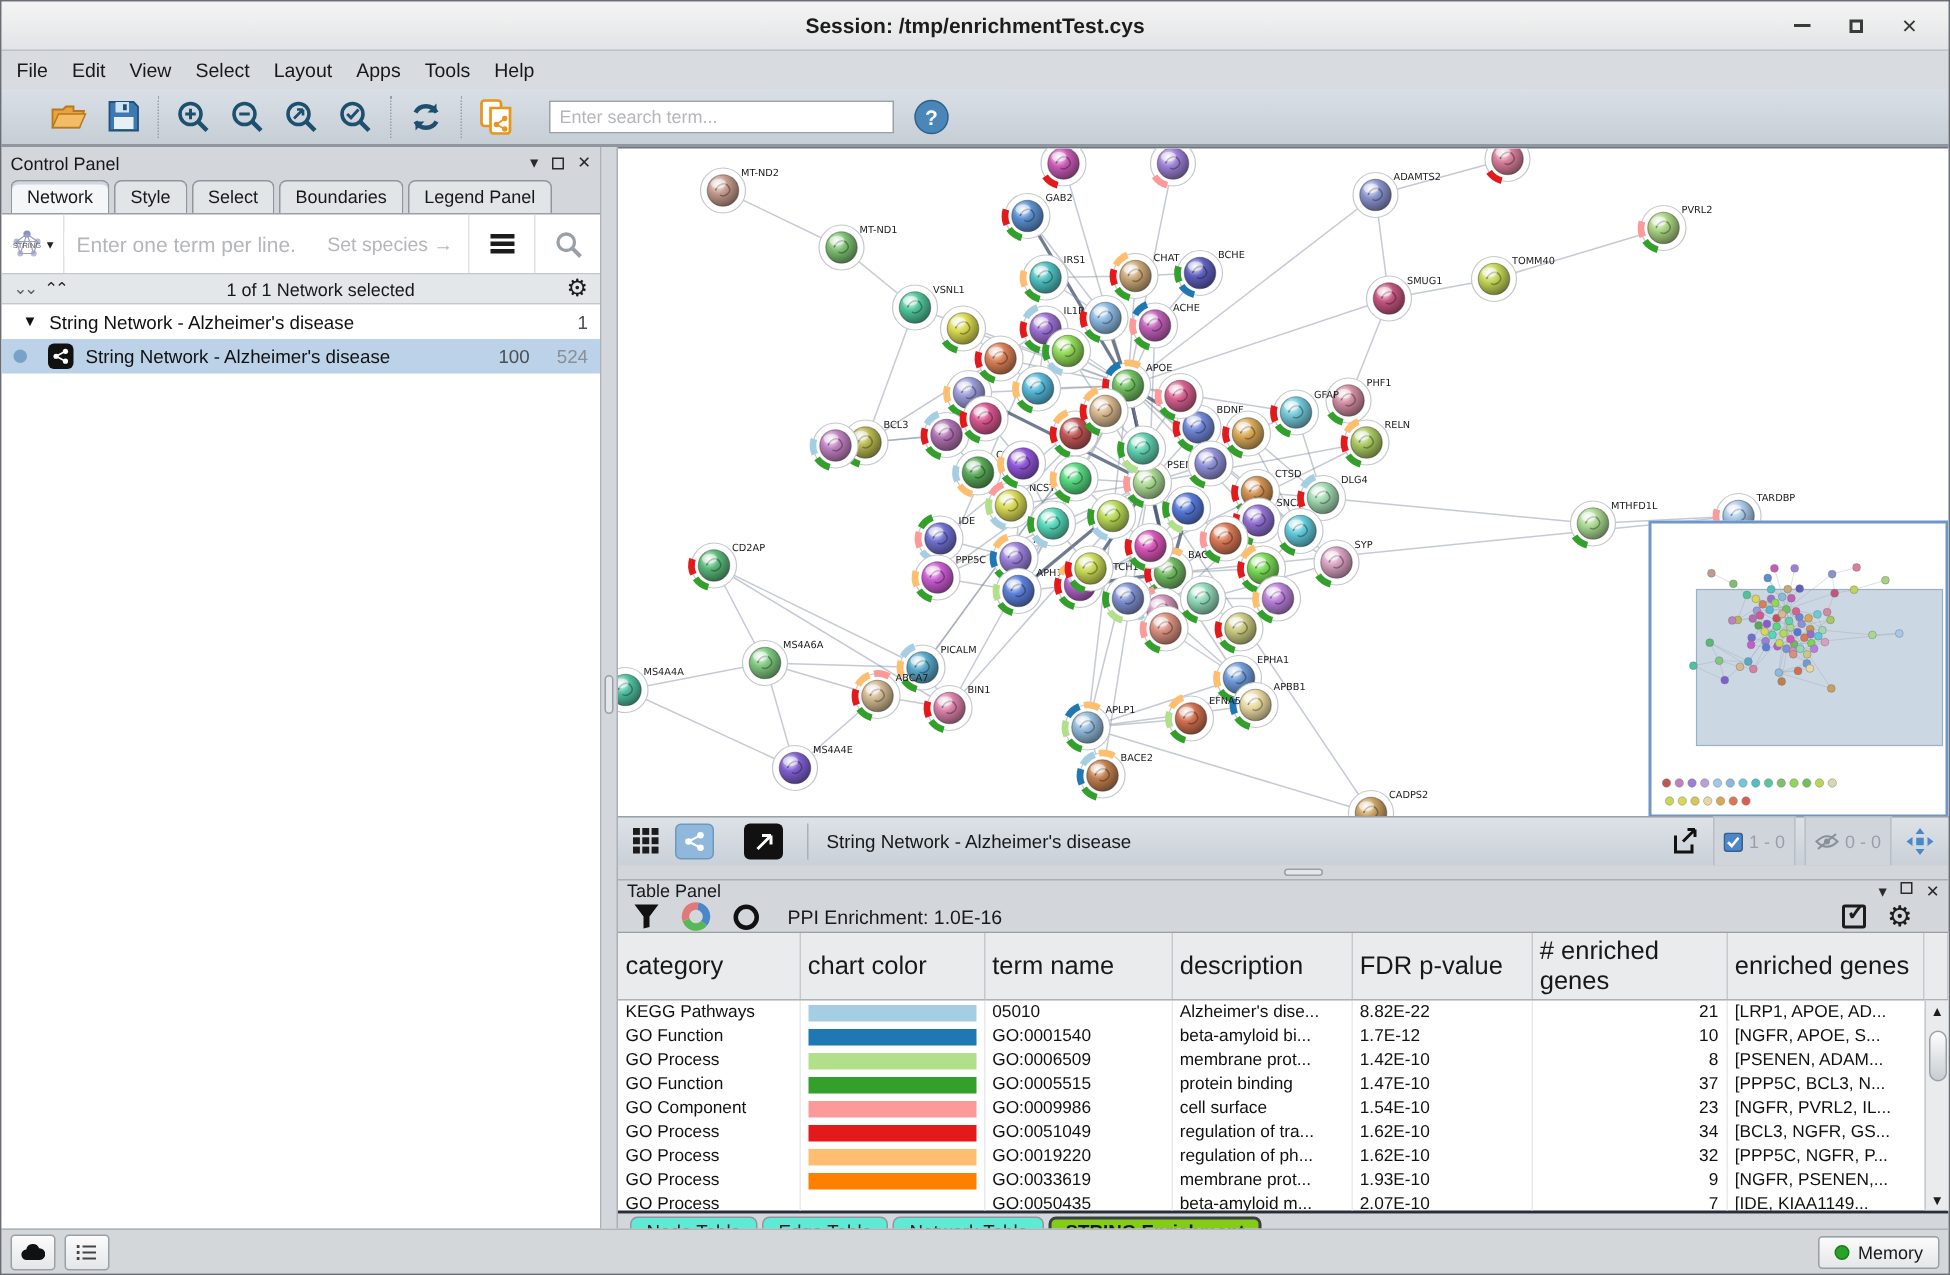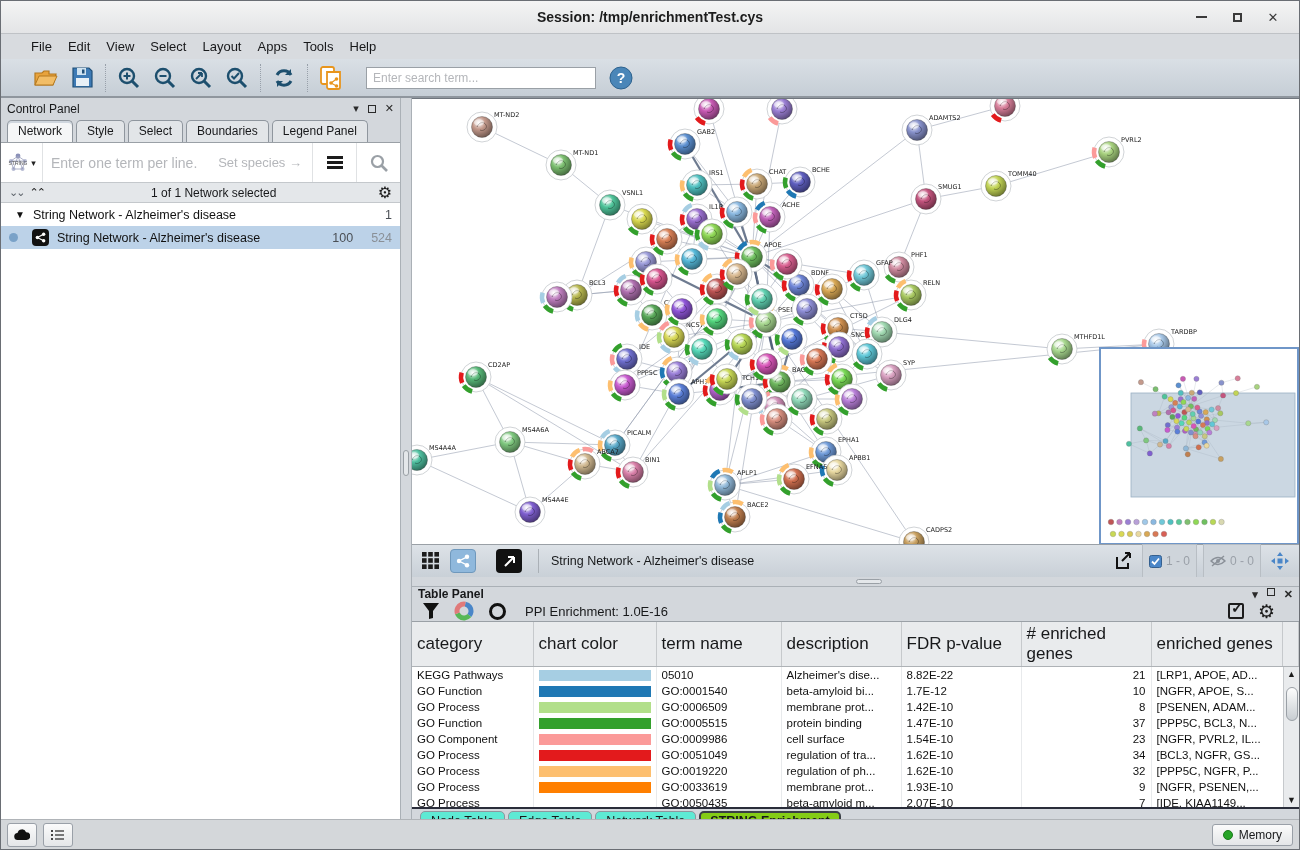--- a/index.html
+++ b/index.html
@@ -8,21 +8,21 @@
        background:#d3d7dc;border:1px solid #6a6e74;overflow:hidden;display:flex;flex-direction:column;}
   
   .titlebar{height:33px;background:linear-gradient(#f4f4f4,#e3e4e6);border-bottom:1px solid #bfc2c6;
             display:flex;align-items:center;position:relative;flex:0 0 33px;}
   .title-text{position:absolute;left:0;right:0;text-align:center;font-size:14px;font-weight:bold;color:#1c1c1c;}
   .win-controls{margin-left:auto;display:flex;gap:8px;padding-right:12px;z-index:2;}
   .win-btn{width:28px;height:22px;display:flex;align-items:center;justify-content:center;color:#3a3a3a;font-size:13px;cursor:default;}
   .glyph-min{width:11px;height:2px;background:#3a3a3a;display:inline-block;}
   .glyph-max{width:9px;height:9px;border:2px solid #3a3a3a;display:inline-block;}
   
-  .menubar{height:25px;background:#d8dbdf;display:flex;align-items:center;padding-left:22px;gap:0;flex:0 0 25px;}
+  .menubar{height:25px;background:#d8dbdf;display:flex;align-items:center;padding-left:2px;gap:0;flex:0 0 25px;}
   .menu-item{font-size:13px;color:#17181a;padding:2px 8px;}
   
   .toolbar{height:39px;background:linear-gradient(#d9dfe5,#c6ced6);border-bottom:2px solid #8f969e;
            display:flex;align-items:center;padding-left:22px;flex:0 0 39px;}
   .tb-group{display:flex;align-items:center;gap:6px;padding:0 8px;}
   .tb-sep{width:1px;height:28px;border-left:1px dotted #98a0aa;}
   .tb-btn{width:30px;height:28px;display:flex;align-items:center;justify-content:center;}
   .search-box{width:230px;height:22px;font-size:12px;padding:2px 6px;border:1px solid #9aa0a6;background:#fff;
               font-family:"Liberation Sans",sans-serif;margin-left:12px;}
   
@@ -68,21 +68,21 @@
   .net-toolbar{height:33px;flex:0 0 33px;background:linear-gradient(#dde2e7,#c9d0d7);border-top:1px solid #9aa0a6;
                display:flex;align-items:center;padding:0 6px;gap:6px;}
   .nt-btn{width:26px;height:24px;display:flex;align-items:center;justify-content:center;border-radius:4px;}
   .nt-title{font-size:12.5px;color:#17181a;margin-left:10px;flex:1;border-left:1px solid #aab0b6;padding-left:12px;height:24px;display:flex;align-items:center;}
   .nt-badges{display:flex;align-items:center;gap:6px;color:#9aa0a8;font-size:12px;}
   .badge-box{display:flex;align-items:center;gap:4px;background:#cfd5db;border:1px solid #b8bec4;padding:16px 6px;height:22px;}
   .hsplit{height:9px;flex:0 0 9px;background:#d3d7dc;position:relative;}
   .grip-h{position:absolute;left:50%;top:2px;width:26px;height:5px;border:1px solid #9aa0a6;border-radius:3px;background:#e4e7ea;}
   
   .table-panel{flex:1;background:#d3d7dc;display:flex;flex-direction:column;border-top:1px solid #aab0b6;min-height:0;}
-  .tp-header{height:18px;display:flex;align-items:center;padding:0 6px;font-size:12px;color:#17181a;font-weight:bold;}
+  .tp-header{height:18px;display:flex;align-items:center;padding:0 6px;font-size:12px;color:#17181a;}
   .tp-icons{height:30px;display:flex;align-items:center;gap:14px;padding:0 10px;}
   .ppi-label{font-size:13px;color:#17181a;margin-left:4px;}
   .tp-right{margin-left:auto;display:flex;gap:14px;align-items:center;padding-right:14px;}
   .checkbox-icon{width:16px;height:16px;border:2px solid #1c1c1c;border-radius:2px;position:relative;}
   .checkbox-icon:after{content:"✓";position:absolute;top:-6px;left:1px;font-size:15px;font-weight:bold;color:#1c1c1c;}
   .enrich-table-region{display:flex;flex-direction:column;background:#fff;border-top:1px solid #9aa0a6;}
   .etable{width:100%;border-collapse:collapse;table-layout:fixed;}
   .etable th{background:#e9ebed;border-right:1px solid #c6c9cc;border-bottom:1px solid #aeb2b6;
              font-size:17px;font-weight:normal;color:#17181a;text-align:left;padding:2px 5px;height:19px;}
   .etable td{font-size:11.5px;color:#111;padding:0 5px;height:16px;border-right:1px solid #e8eaec;white-space:nowrap;overflow:hidden;}

